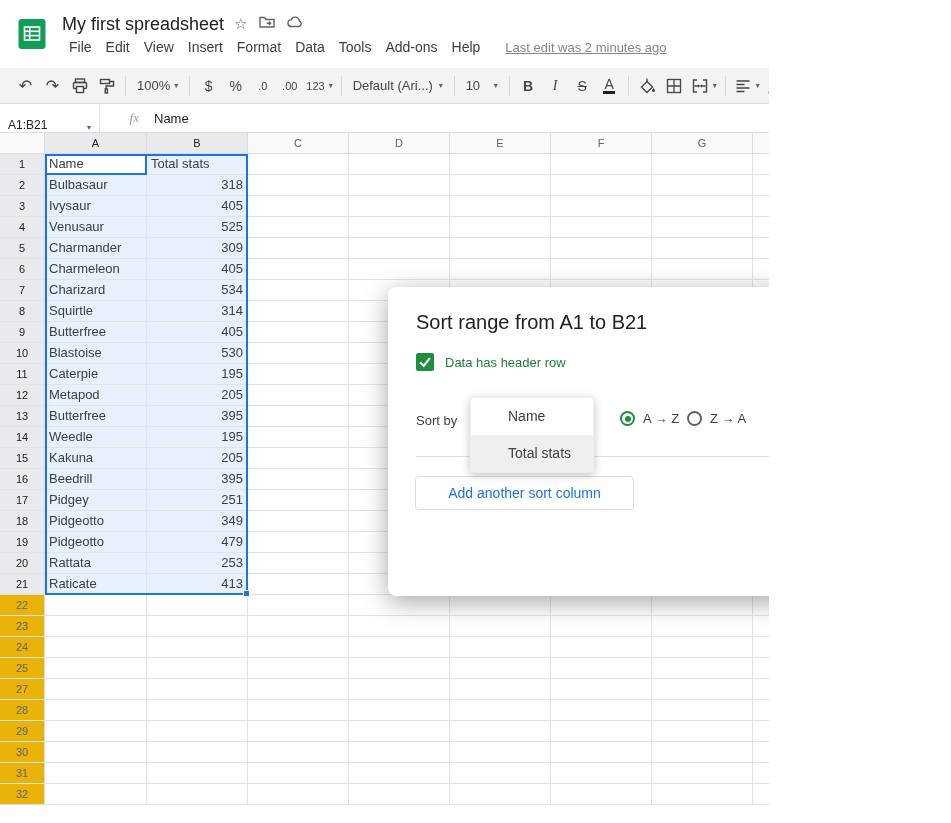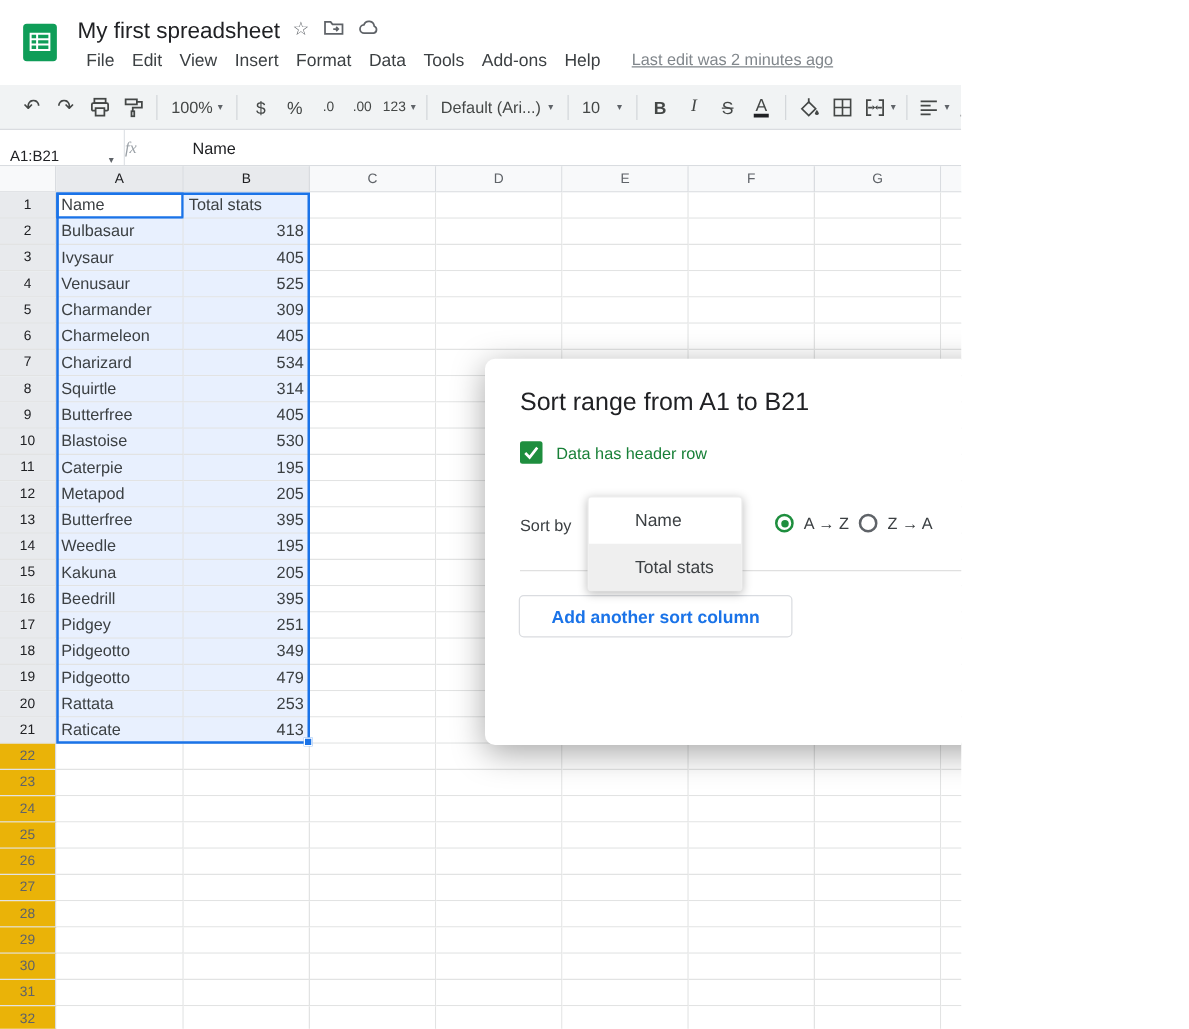--- a/index.html
+++ b/index.html
@@ -30,21 +30,21 @@
   .small-num{font-size:11px;letter-spacing:0}
   .bold-b{font-weight:bold}
   .ital-i{font-style:italic;font-family:"Liberation Serif",serif}
   .strike-s{text-decoration:line-through}
   .acolor{display:flex;flex-direction:column;align-items:center;line-height:12px}
   .acolor .bar{width:12px;height:3px;background:#202124;margin-top:1px}
 
   
   .formula-bar{height:29px;background:#fff;border-bottom:1px solid #d9dce0;display:flex;align-items:center}
   .name-box{width:100px;height:100%;display:flex;align-items:flex-end;justify-content:space-between;padding:0 8px;border-right:1px solid #e0e3e7;font-size:12px;color:#202124}
-  .fx{width:40px;text-align:left;font-family:"Liberation Serif",serif;font-style:italic;color:#9aa0a6;font-size:13px;border-right:1px solid #fff}
+  .fx{width:40px;text-align:right;font-family:"Liberation Serif",serif;font-style:italic;color:#9aa0a6;font-size:13px;border-right:1px solid #fff}
   .formula-content{font-size:13px;color:#202124;padding-left:14px}
 
   
   .grid-head{display:flex;height:21px}
   .corner{width:45px;height:21px;background:#f8f9fa;border-right:1px solid #d9dce0;border-bottom:1px solid #d9dce0;flex:0 0 auto}
   .col-header{width:101px;height:21px;background:#f8f9fa;border-right:1px solid #d9dce0;border-bottom:1px solid #d9dce0;color:#5f6368;font-size:11px;text-align:center;line-height:20px;flex:0 0 auto}
   .col-header.colA{width:102px}
   .col-header.sel{background:#e8eaed;color:#202124}
   .grid-body{position:relative}
   .grid-row{display:flex;height:21px}
@@ -66,21 +66,21 @@
   .chk-label{position:absolute;left:57px;top:68px;font-size:13px;color:#188038}
   .sortby{position:absolute;left:28px;top:126px;font-size:13px;color:#3c4043}
   .radio-opt{position:absolute;top:124px;display:flex;align-items:center;gap:8px;font-size:13px;color:#3c4043;cursor:pointer}
   .radio{width:15px;height:15px;border:2px solid #5f6368;border-radius:50%;position:relative;flex:0 0 auto}
   .radio.on{border-color:#1e8e3e}
   .radio.on::after{content:"";position:absolute;left:2.5px;top:2.5px;width:6px;height:6px;border-radius:50%;background:#1e8e3e}
   .dlg-divider{position:absolute;left:28px;right:28px;top:169px;height:1px;background:#e0e0e0}
   .dropdown{position:absolute;left:82px;top:110px;width:124px;background:#fff;border:1px solid #eee;border-radius:3px;box-shadow:0 2px 8px rgba(0,0,0,.25);z-index:5}
   .dd-opt{height:37px;line-height:37px;padding-left:37px;font-size:14px;color:#3c4043;cursor:pointer}
   .dd-opt.hover{background:#efefef}
-  .add-btn{position:absolute;left:27px;top:189px;width:219px;height:34px;background:#fff;border:1px solid #dadce0;border-radius:4px;color:#1a73e8;font-size:14px;font-weight:bold;font-family:"Liberation Sans",sans-serif;cursor:pointer}
+  .add-btn{position:absolute;left:27px;top:189px;width:219px;height:34px;background:#fff;border:1px solid #dadce0;border-radius:4px;color:#1a73e8;font-size:14px;font-weight:normal;font-family:"Liberation Sans",sans-serif;cursor:pointer}
   .cancel-btn{position:absolute;left:305px;top:249px;width:94px;height:34px;background:#fff;border:1px solid #dadce0;border-radius:4px;color:#1a73e8;font-size:14px;font-weight:bold;font-family:"Liberation Sans",sans-serif;cursor:pointer}
   .sort-btn{position:absolute;left:412px;top:249px;width:80px;height:34px;background:#188038;border:none;border-radius:4px;color:#fef9c3;font-size:17px;font-weight:bold;font-family:"Liberation Sans",sans-serif;cursor:pointer}
 </style>
 </head>
 <body>
 
 <div class="app">
 
   <header class="topbar">
     <div class="logo">
@@ -541,32 +541,20 @@
           <div class="cell"></div>
           <div class="cell"></div>
           <div class="cell"></div>
           <div class="cell"></div>
           <div class="cell"></div>
           <div class="cell"></div>
           <div class="cell"></div>
           <div class="cell"></div>
         </div>
         <div class="grid-row">
-          <div class="row-header">26</div>
-          <div class="cell colA"></div>
-          <div class="cell"></div>
-          <div class="cell"></div>
-          <div class="cell"></div>
-          <div class="cell"></div>
-          <div class="cell"></div>
-          <div class="cell"></div>
-          <div class="cell"></div>
-          <div class="cell"></div>
-        </div>
-        <div class="grid-row">
           <div class="row-header">27</div>
           <div class="cell colA"></div>
           <div class="cell"></div>
           <div class="cell"></div>
           <div class="cell"></div>
           <div class="cell"></div>
           <div class="cell"></div>
           <div class="cell"></div>
           <div class="cell"></div>
           <div class="cell"></div>

